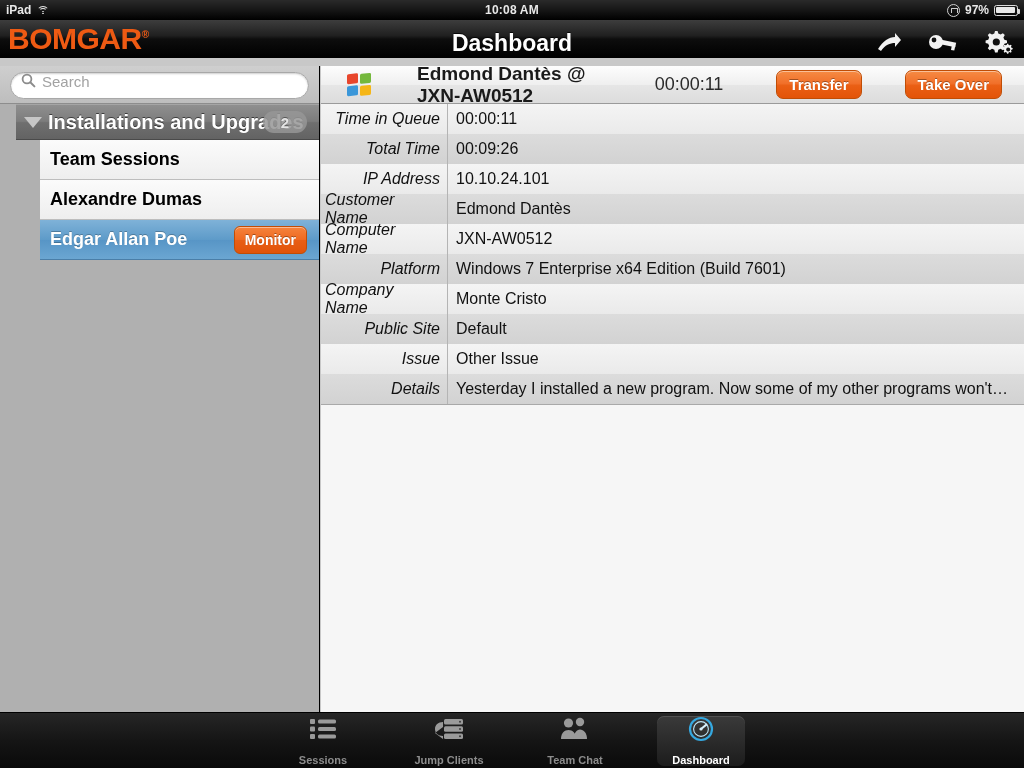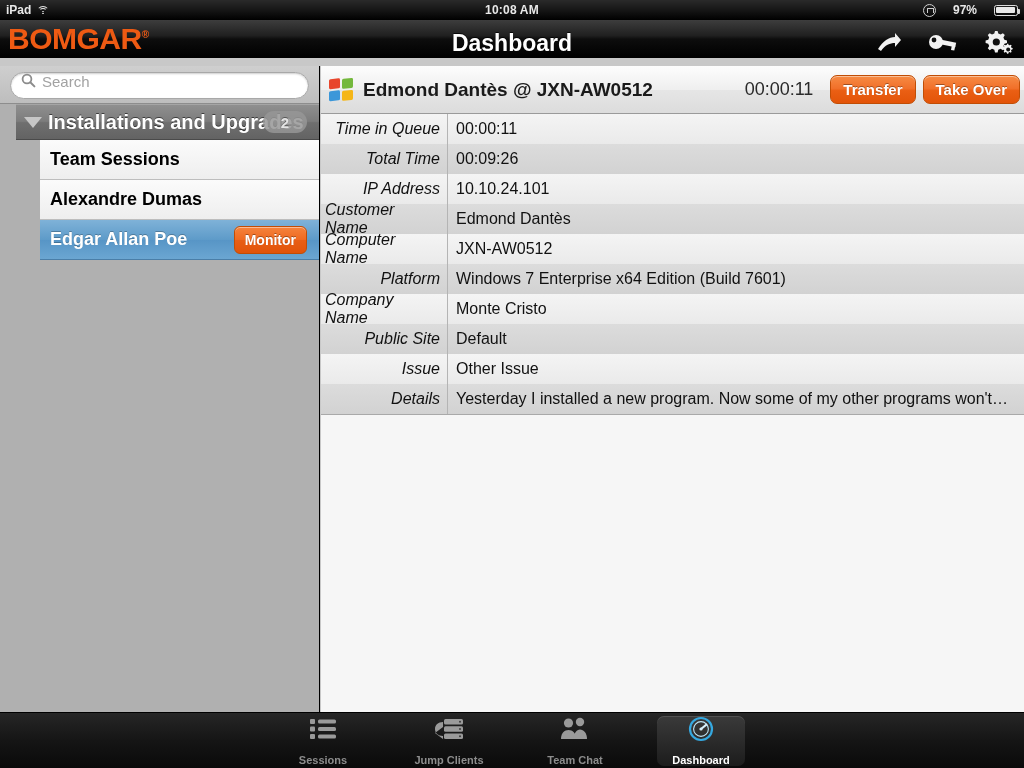--- a/index.html
+++ b/index.html
@@ -12,21 +12,21 @@
 
   
   #statusbar {
     position:absolute; top:0; left:0; width:1024px; height:20px;
     background:linear-gradient(to bottom,#2a2a2a 0%,#141414 55%,#000 100%);
     color:#e8e8e8; font-size:12px; font-weight:bold;
     display:flex; align-items:center;
   }
   #statusbar .left { position:absolute; left:6px; display:flex; align-items:center; gap:5px; }
   #statusbar .center { width:100%; text-align:center; font-weight:bold; letter-spacing:.2px; }
-  #statusbar .right { position:absolute; right:6px; display:flex; align-items:center; gap:17px; }
+  #statusbar .right { position:absolute; right:6px; display:flex; align-items:center; gap:5px; }
   .wifi-ico { display:inline-block; width:13px; height:11px; position:relative; }
   .wifi-ico i {
     position:absolute; left:50%; border:1.6px solid #e8e8e8; border-bottom-color:transparent;
     border-left-color:transparent; border-right-color:transparent; border-radius:50%;
     transform:translateX(-50%);
   }
   .wifi-ico i:nth-child(1){ width:13px;height:13px; top:1px;}
   .wifi-ico i:nth-child(2){ width:8px;height:8px; top:3.5px;}
   .wifi-ico i:nth-child(3){ width:3px;height:3px; top:6px; border-bottom-color:#e8e8e8;}
   .lock-ico { width:13px; height:13px; border:1.5px solid #cfcfcf; border-radius:50%; position:relative;}
@@ -108,23 +108,24 @@
     padding:5px 10px; border:1px solid #c24d05; text-shadow:0 -1px 0 rgba(0,0,0,.35);
     box-shadow:inset 0 1px 0 rgba(255,255,255,.45); cursor:pointer;
   }
 
   
   #detail {
     position:absolute; top:66px; left:321px; width:703px; height:646px;
     background:#f6f6f6;
   }
   #detail-header {
-    height:48px; display:flex; align-items:center; padding:0 4px;
+    height:38px; display:flex; align-items:center; padding:0 22px;
     background:linear-gradient(to bottom,#fdfdfd 0%,#efefef 50%,#e6e6e6 51%,#dcdcdc 100%);
     border-bottom:1px solid #9a9a9a;
+    gap:36px;
   }
   #win-logo { width:26px;height:24px; position:relative; flex:none; margin:0 8px 0 4px; transform:skewY(-6deg); }
   #win-logo span { position:absolute; width:11px; height:10px; border-radius:1.5px; }
   #win-logo span:nth-child(1){ left:0;  top:0;   background:#e8462c; }
   #win-logo span:nth-child(2){ left:13px;top:1px;background:#74b83c; }
   #win-logo span:nth-child(3){ left:0;  top:12px;background:#3b97d9; }
   #win-logo span:nth-child(4){ left:13px;top:13px;background:#f5b617; }
   #detail-title { font-size:19px; font-weight:bold; color:#1a1a1a; flex:1; }
   #detail-timer { font-size:18px; color:#2a2a2a; margin-right:10px; }
   .orange-btn {

